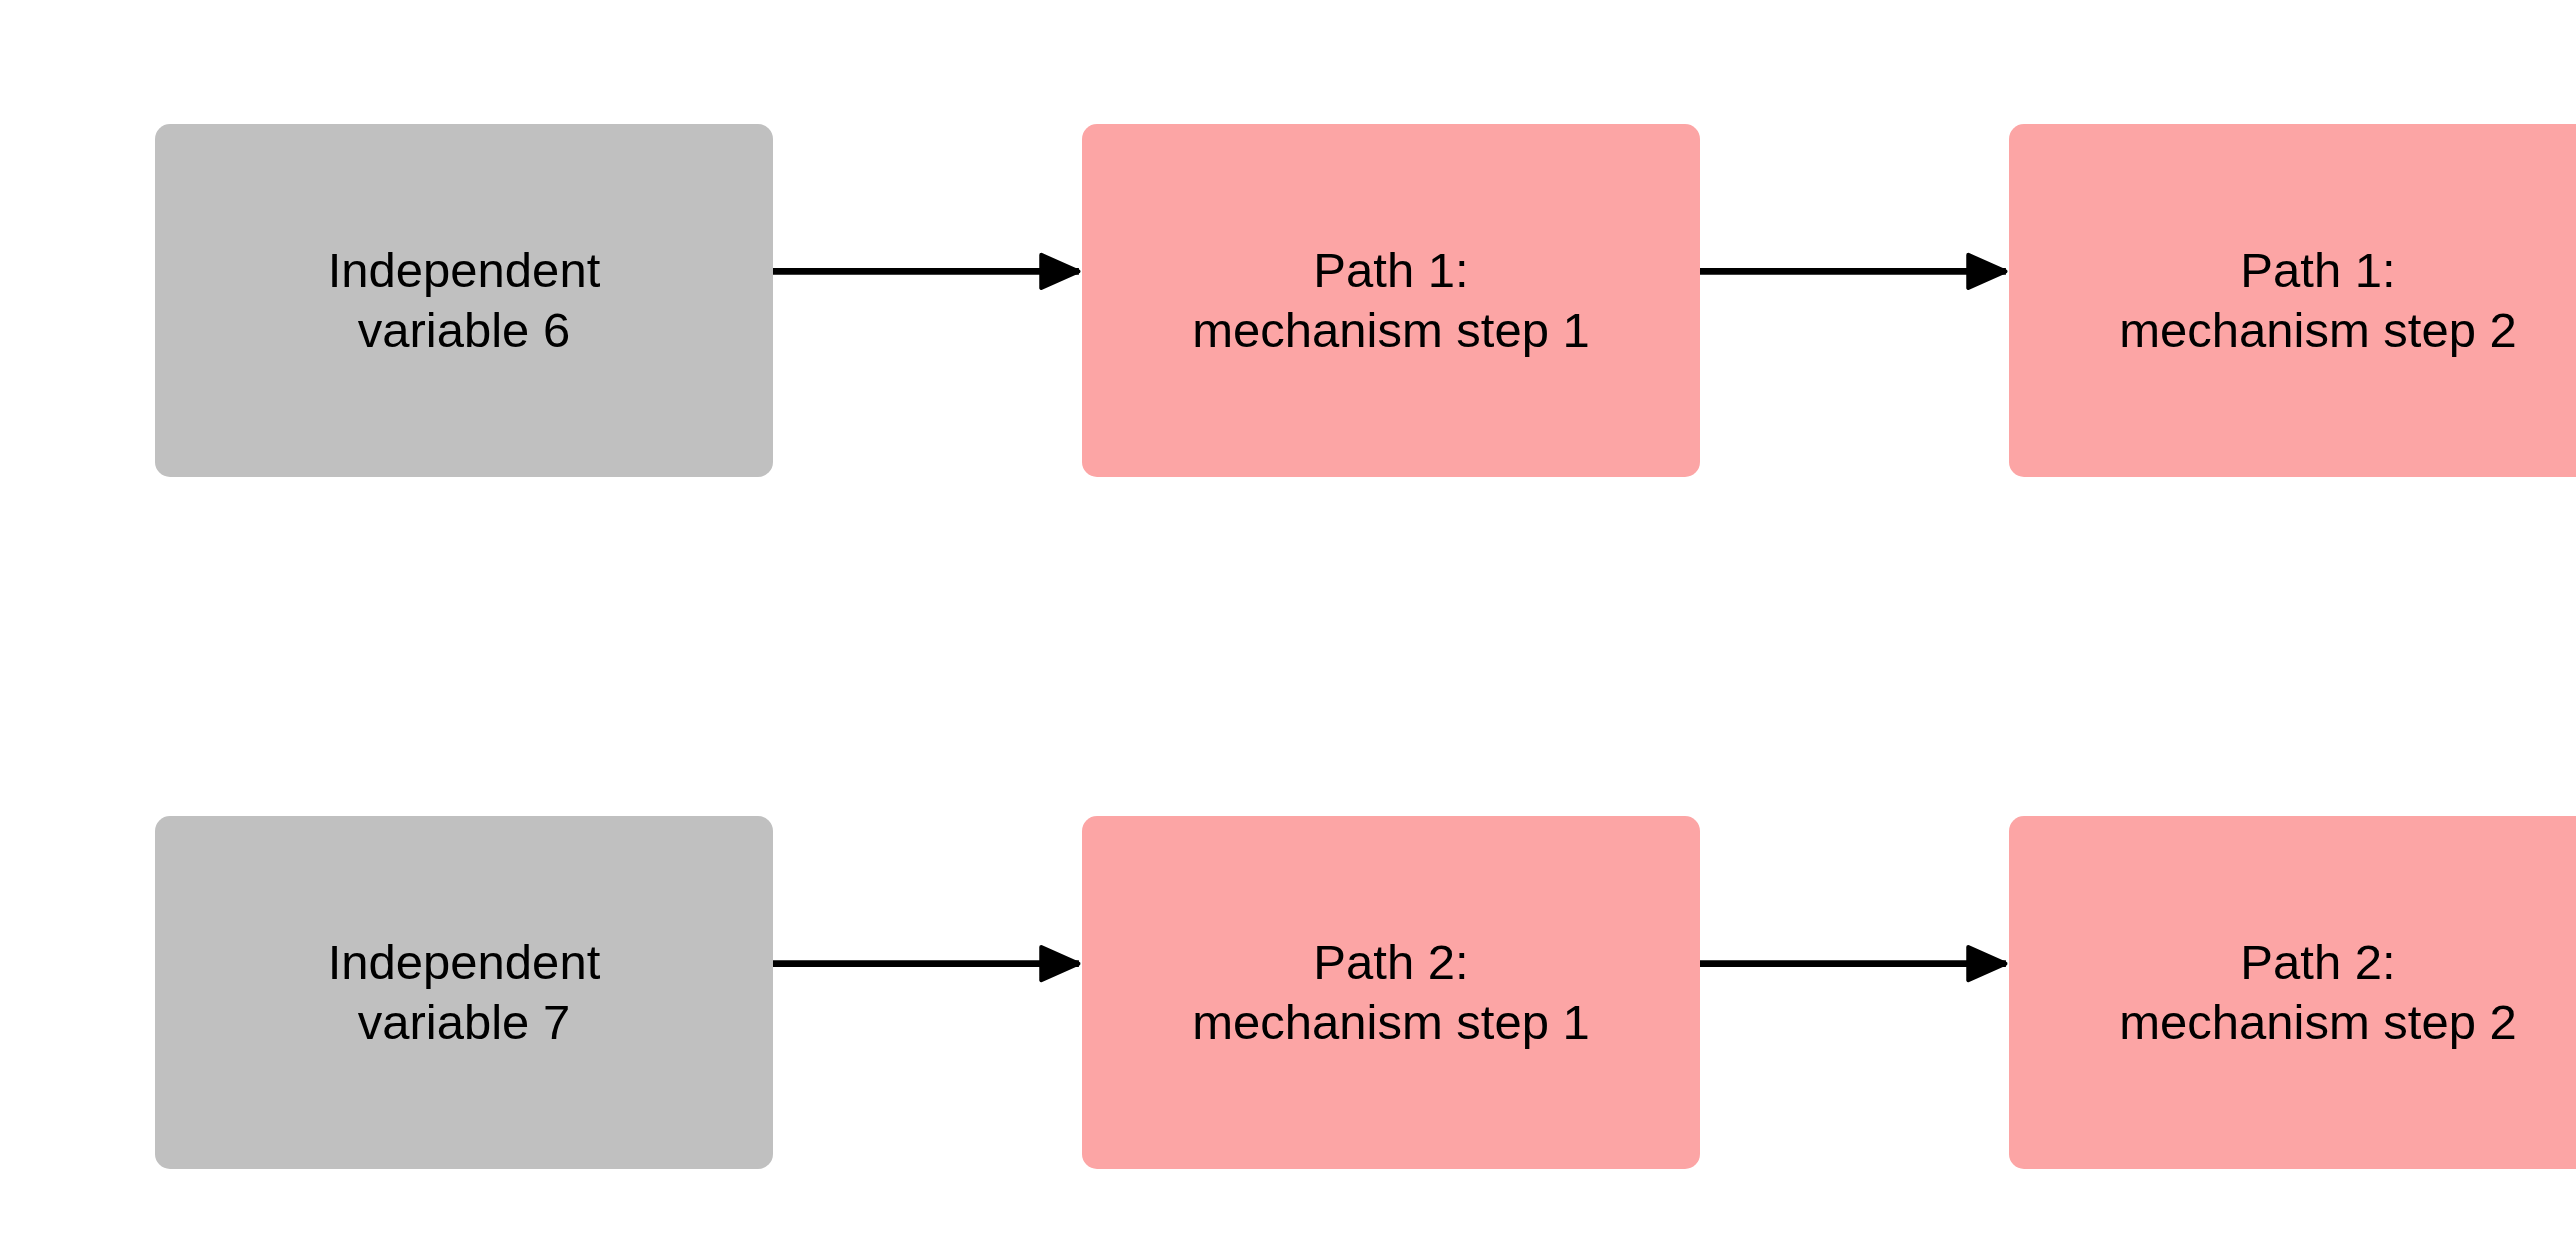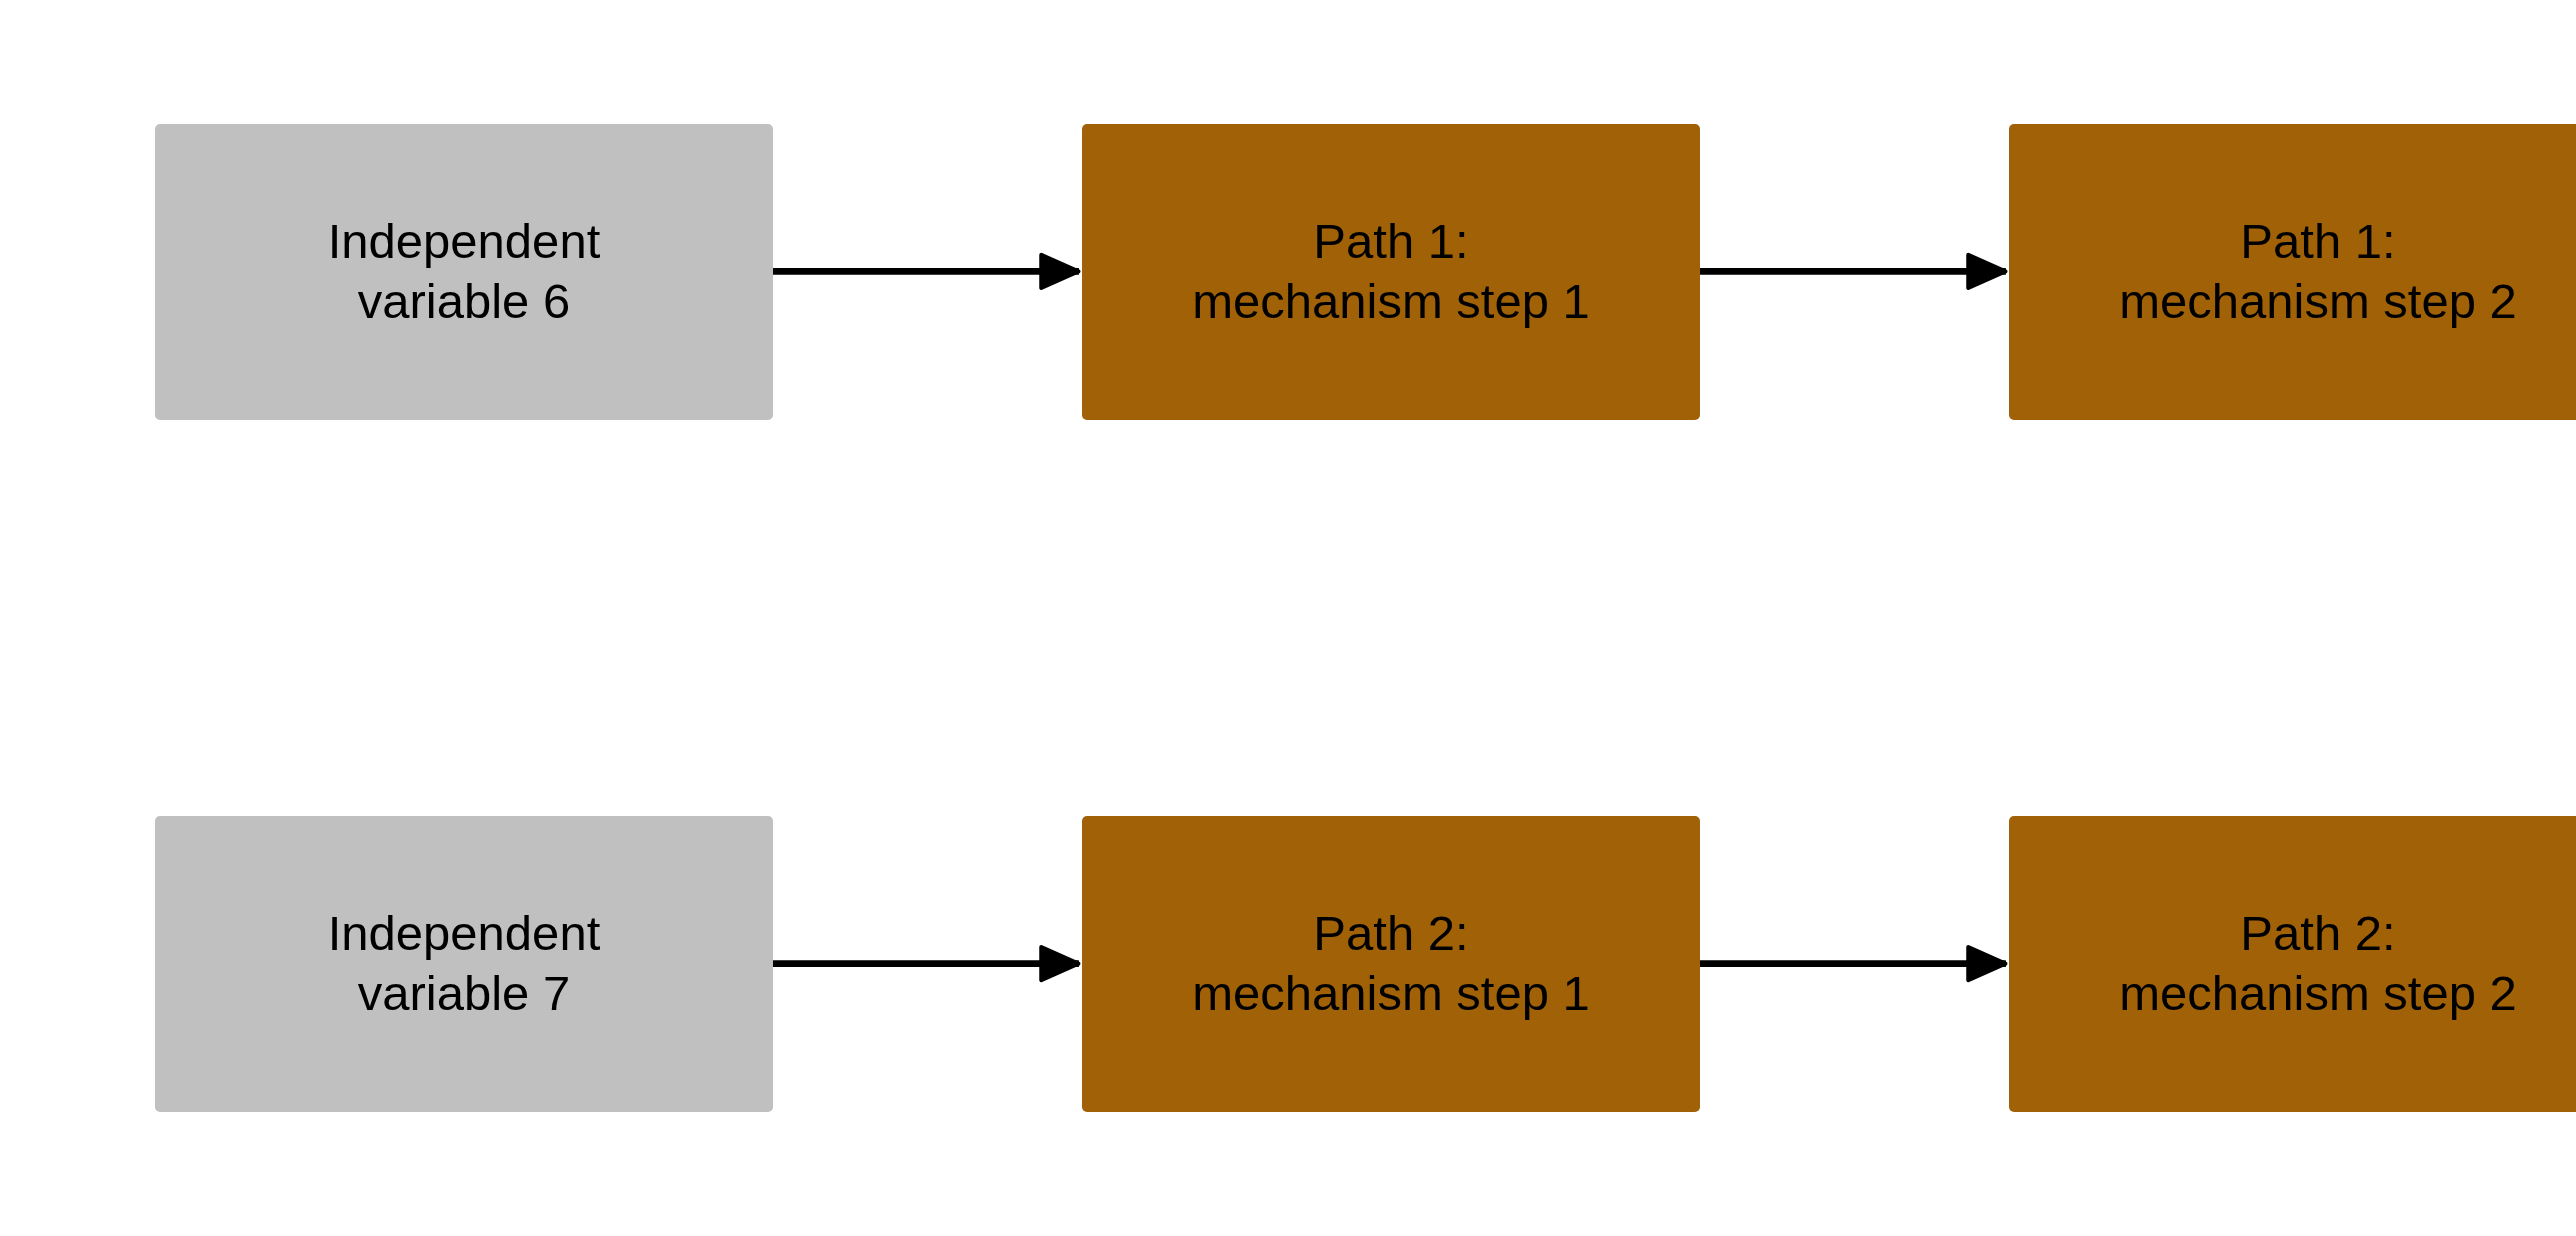--- a/index.html
+++ b/index.html
@@ -23,33 +23,33 @@
     height: 1236px;
   }
   .edge {
     stroke: #000000;
     stroke-width: 13;
     fill: none;
   }
   .node {
     position: absolute;
     width: 618px;
-    height: 296px;
-    border-radius: 5px;
+    height: 353px;
+    border-radius: 15px;
     display: flex;
     flex-direction: column;
     align-items: center;
     justify-content: center;
     text-align: center;
     font-size: 49px;
     line-height: 1.22;
     color: #000000;
   }
   .node.dark { background: #c0c0c0; }
-  .node.light { background: #a16207; }
+  .node.light { background: #fca5a5; }
   .node span { display: block; white-space: nowrap; }
 </style>
 </head>
 <body>
 
 <div class="canvas">
 
   <svg class="edge-layer" width="3709" height="1236" viewBox="0 0 7200 2400" xmlns="http://www.w3.org/2000/svg">
     <defs>
       <marker id="arrowhead" markerUnits="userSpaceOnUse" markerWidth="95" markerHeight="95" refX="77" refY="42" orient="auto">

